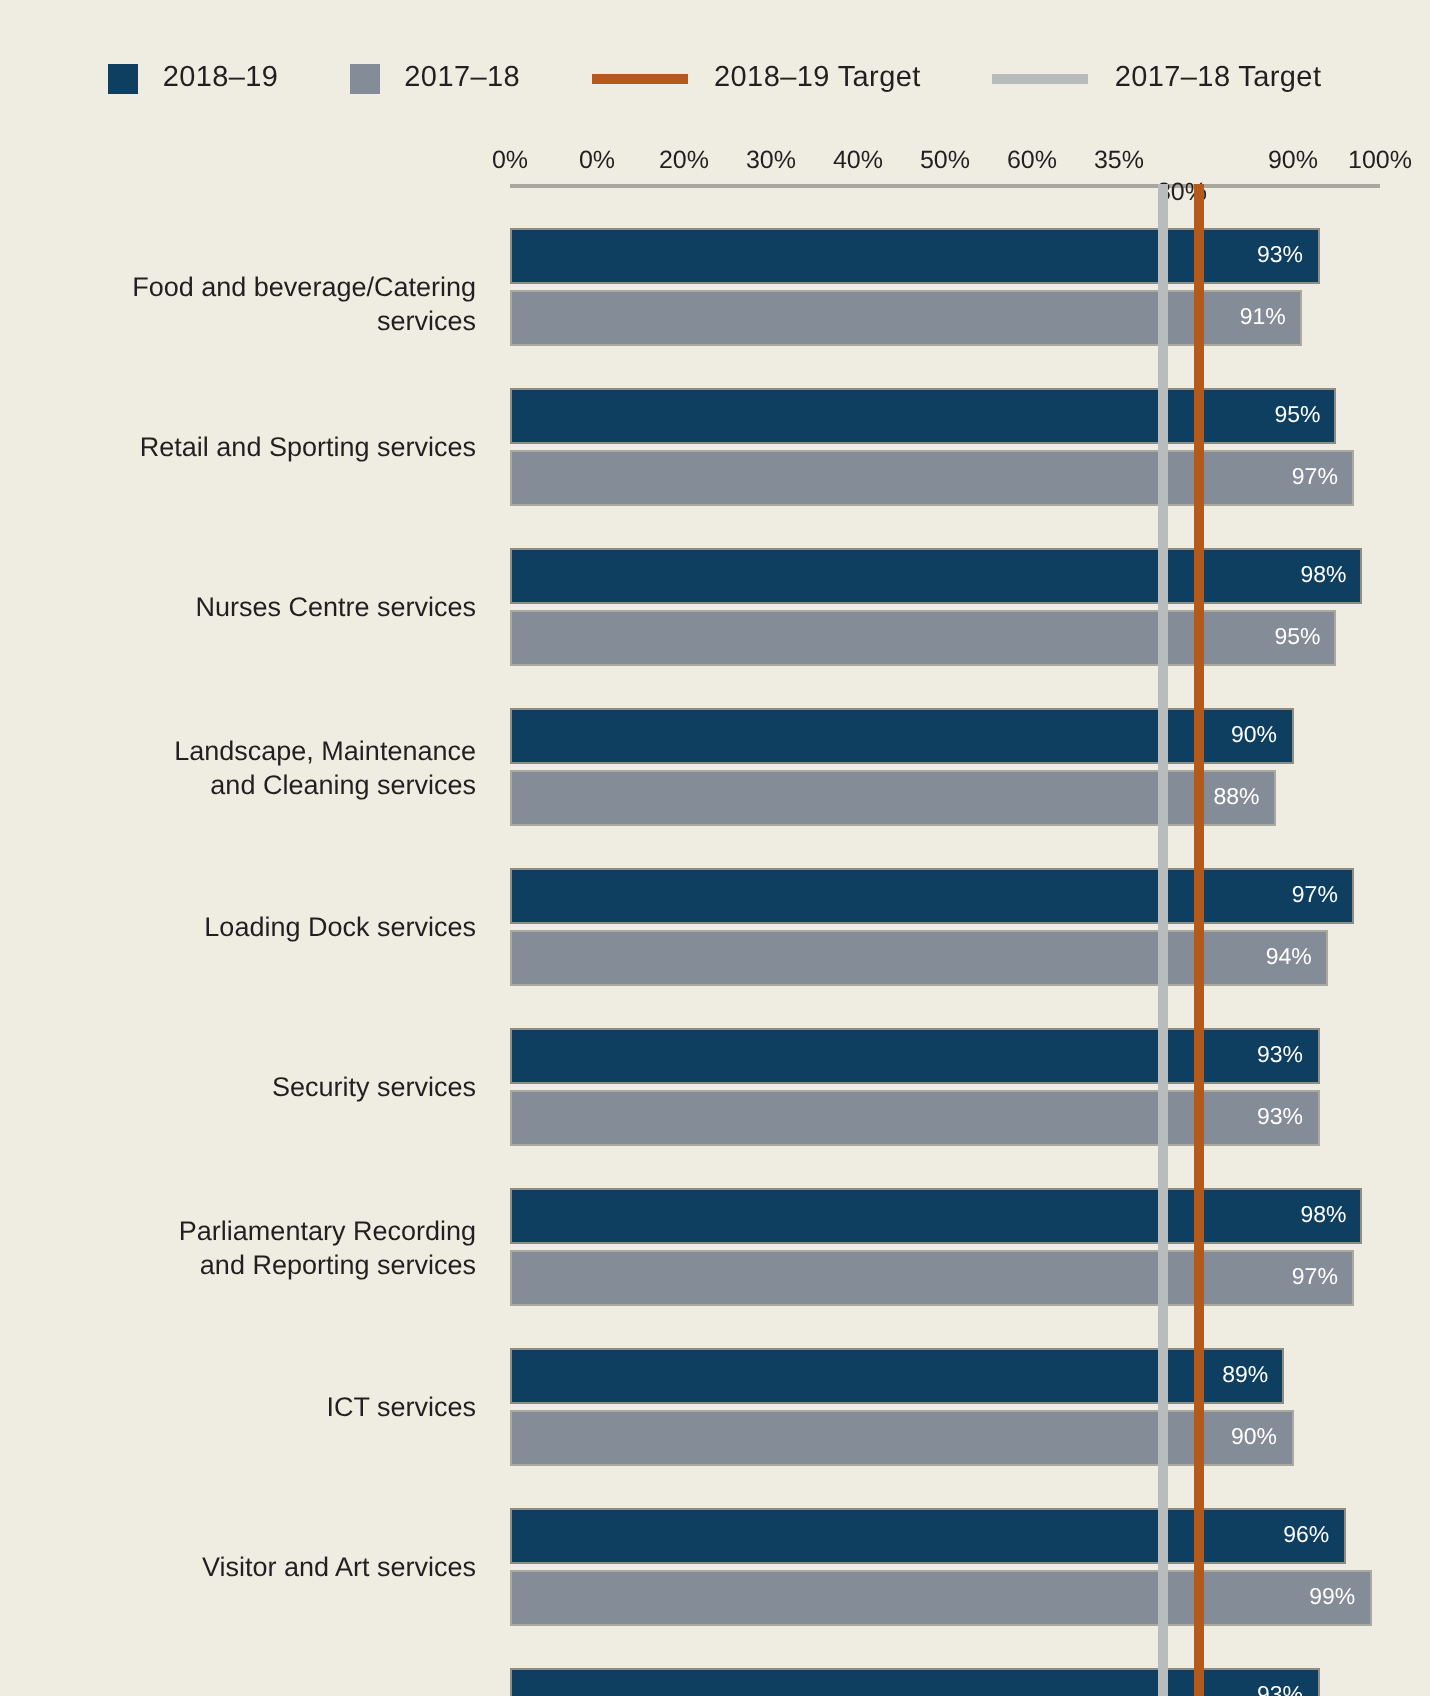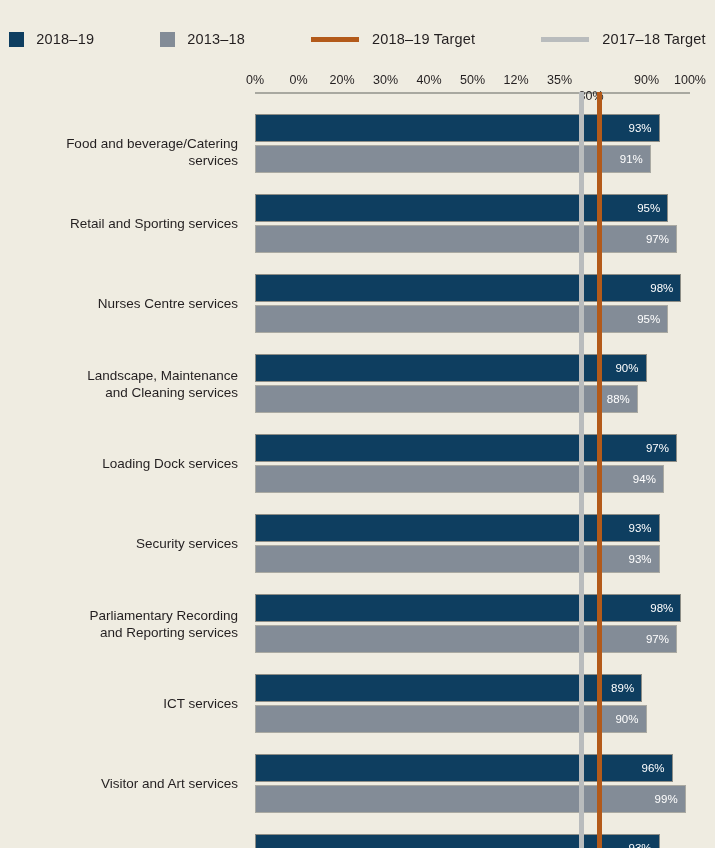--- a/index.html
+++ b/index.html
@@ -23,21 +23,21 @@
     top: 0;
     width: 715px;
     height: 78px;
     display: flex;
     align-items: center;
     justify-content: center;
   }
   .legend-item {
     display: flex;
     align-items: center;
-    margin: 0 33px;
+    margin: 0 18px;
   }
   .legend-swatch {
     width: 15px;
     height: 15px;
     margin-right: 12px;
     flex: 0 0 auto;
   }
   .legend-line {
     width: 48px;
     height: 5px;
@@ -139,42 +139,42 @@
 </head>
 <body>
 
 <div id="legend">
   <div class="legend-item">
     <span class="legend-swatch" style="background:#0e3e60"></span>
     <span class="legend-label">2018–19</span>
   </div>
   <div class="legend-item">
     <span class="legend-swatch" style="background:#838c97"></span>
-    <span class="legend-label">2013–18</span>
+    <span class="legend-label">2017–18</span>
   </div>
   <div class="legend-item">
     <span class="legend-line" style="background:#b35a1a"></span>
     <span class="legend-label">2018–19 Target</span>
   </div>
   <div class="legend-item">
     <span class="legend-line" style="background:#b9bcbd"></span>
     <span class="legend-label">2017–18 Target</span>
   </div>
 </div>
 
 <div id="plot">
   <div id="xaxis-line"></div>
   <div id="xticks">
       <span class="xtick" style="left: 0px;">0%</span>
       <span class="xtick" style="left: 43.5px;">0%</span>
       <span class="xtick" style="left: 87px;">20%</span>
       <span class="xtick" style="left: 130.5px;">30%</span>
       <span class="xtick" style="left: 174px;">40%</span>
       <span class="xtick" style="left: 217.5px;">50%</span>
-      <span class="xtick" style="left: 261px;">12%</span>
+      <span class="xtick" style="left: 261px;">60%</span>
       <span class="xtick" style="left: 304.5px;">35%</span>
       <span class="xtick" style="left: 336px; margin-top: 16px;">80%</span>
       <span class="xtick" style="left: 391.5px;">90%</span>
       <span class="xtick" style="left: 435px;">100%</span>
     </div>
   <div id="groups">
       <div class="group" style="top: 22px; height: 59px;">
         <div class="cat-label" style="top: 21px;">Food and beverage/Catering services</div>
         <div class="bar-row" style="top: 0px; width: 435px;">
           <div class="bar cur" title="2018–19 Food and beverage/Catering services: 93%" style="width: 404.55px;">

